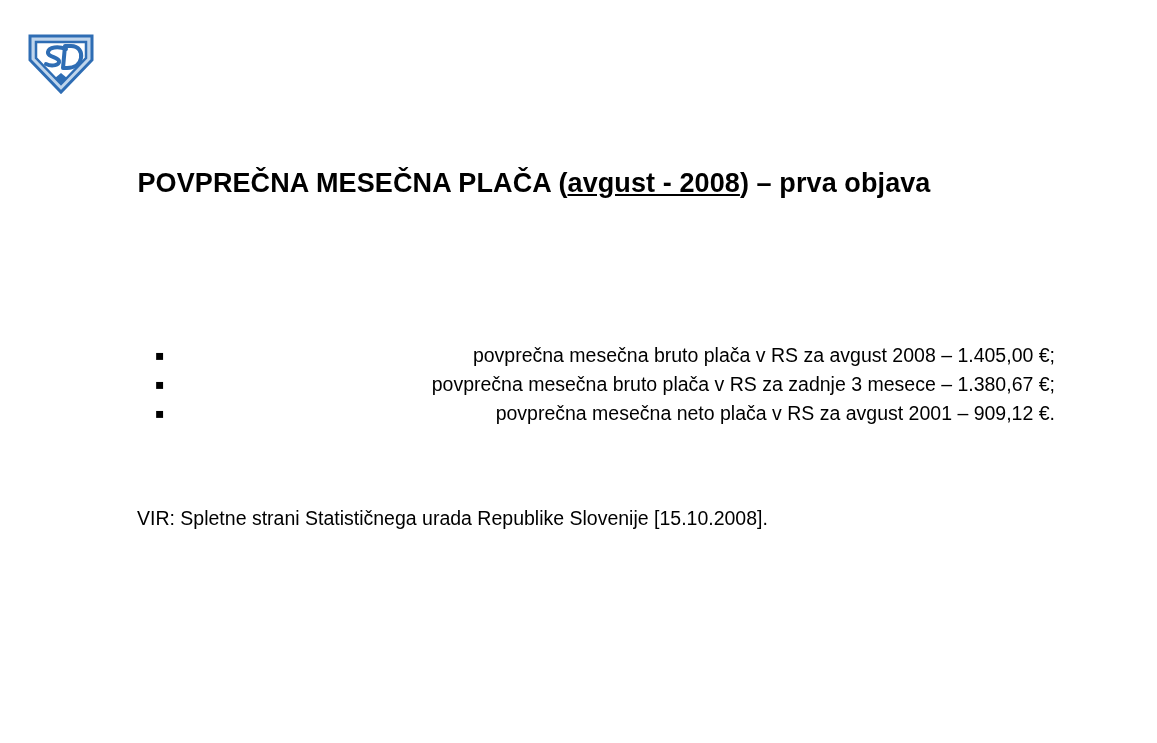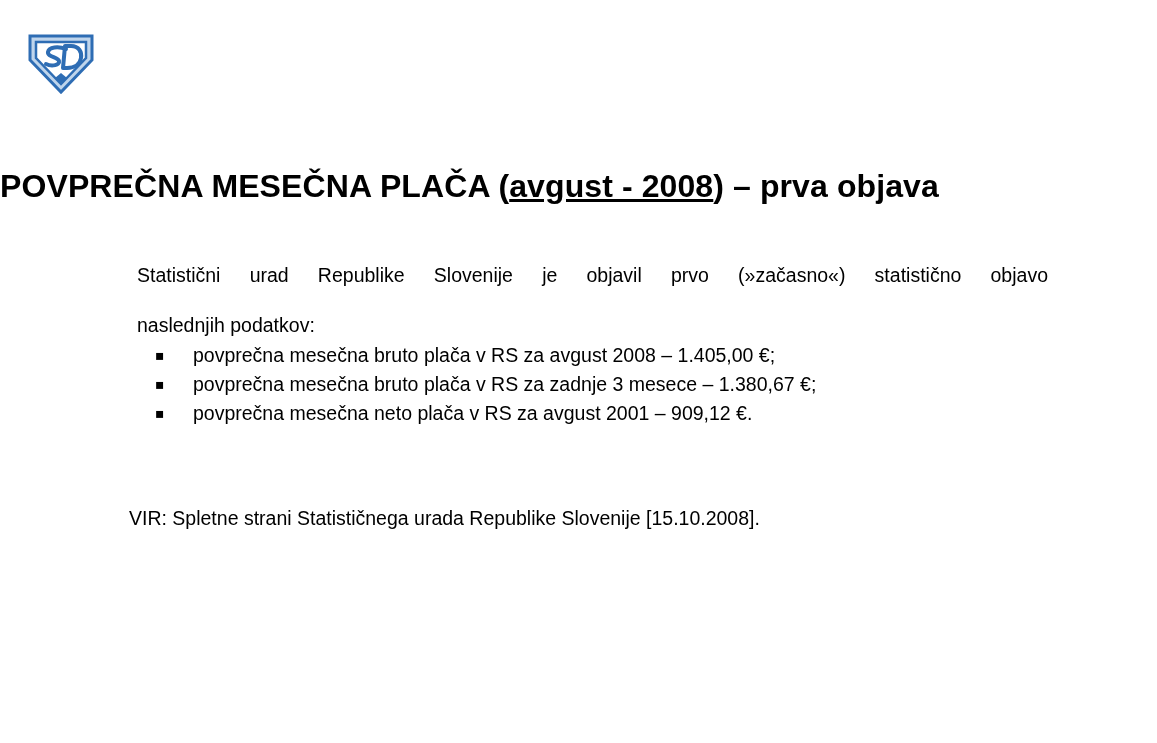--- a/index.html
+++ b/index.html
@@ -33,22 +33,22 @@
   .logo svg {
     display: block;
   }
 
   
   .title {
     position: absolute;
     left: 0;
     top: 168px;
     width: 1068px;
-    text-align: left;
-    font-size: 32px;
+    text-align: center;
+    font-size: 27px;
     font-weight: bold;
     letter-spacing: 0.1px;
     white-space: nowrap;
   }
   .title .underlined {
     text-decoration: underline;
   }
 
   
   .intro {
@@ -90,26 +90,27 @@
   }
   .bullet-marker {
     width: 38px;
     flex: 0 0 38px;
     font-family: "DejaVu Sans", sans-serif;
     font-size: 14px;
     line-height: 29px;
   }
   .bullet-text {
     flex: 1 1 auto;
+    text-align: right;
   }
 
   
   .source {
     position: absolute;
-    left: 129px;
+    left: 137px;
     top: 506px;
     font-size: 19.5px;
     line-height: 25px;
     white-space: nowrap;
   }
 </style>
 </head>
 <body>
 
 <div class="slide">
@@ -124,24 +125,20 @@
       <path d="M44 23 C36 20, 27 21, 26 26 C25 31, 36 31, 37 35 C38 39, 30 41, 24 38" fill="none" stroke="#2E6DB4" stroke-width="4" stroke-linecap="round"></path>
 
       <path d="M43 20 L49 20 C57 20, 60 26, 59 32 C58 38, 53 42, 45 42 L41 42 Z" fill="none" stroke="#2E6DB4" stroke-width="4" stroke-linejoin="round"></path>
 
       <path d="M39 47 L45 52 L39 57 L33 52 Z" fill="#2E6DB4"></path>
     </svg>
   </div>
 
   <div class="title"><span>POVPREČNA MESEČNA PLAČA (</span><span class="underlined">avgust - 2008</span><span>) – prva objava</span></div>
 
-  <div class="intro">
-    <span class="line1">Statistični urad Republike Slovenije je objavil prvo (»začasno«) statistično objavo</span>
-    <span class="line2">naslednjih podatkov:</span>
-  </div>
 
   <div class="bullets">
     <div class="bullet-row">
       <span class="bullet-marker">▪</span>
       <span class="bullet-text">povprečna mesečna bruto plača v RS za avgust 2008 – 1.405,00 €;</span>
     </div>
     <div class="bullet-row">
       <span class="bullet-marker">▪</span>
       <span class="bullet-text">povprečna mesečna bruto plača v RS za zadnje 3 mesece – 1.380,67 €;</span>
     </div>

